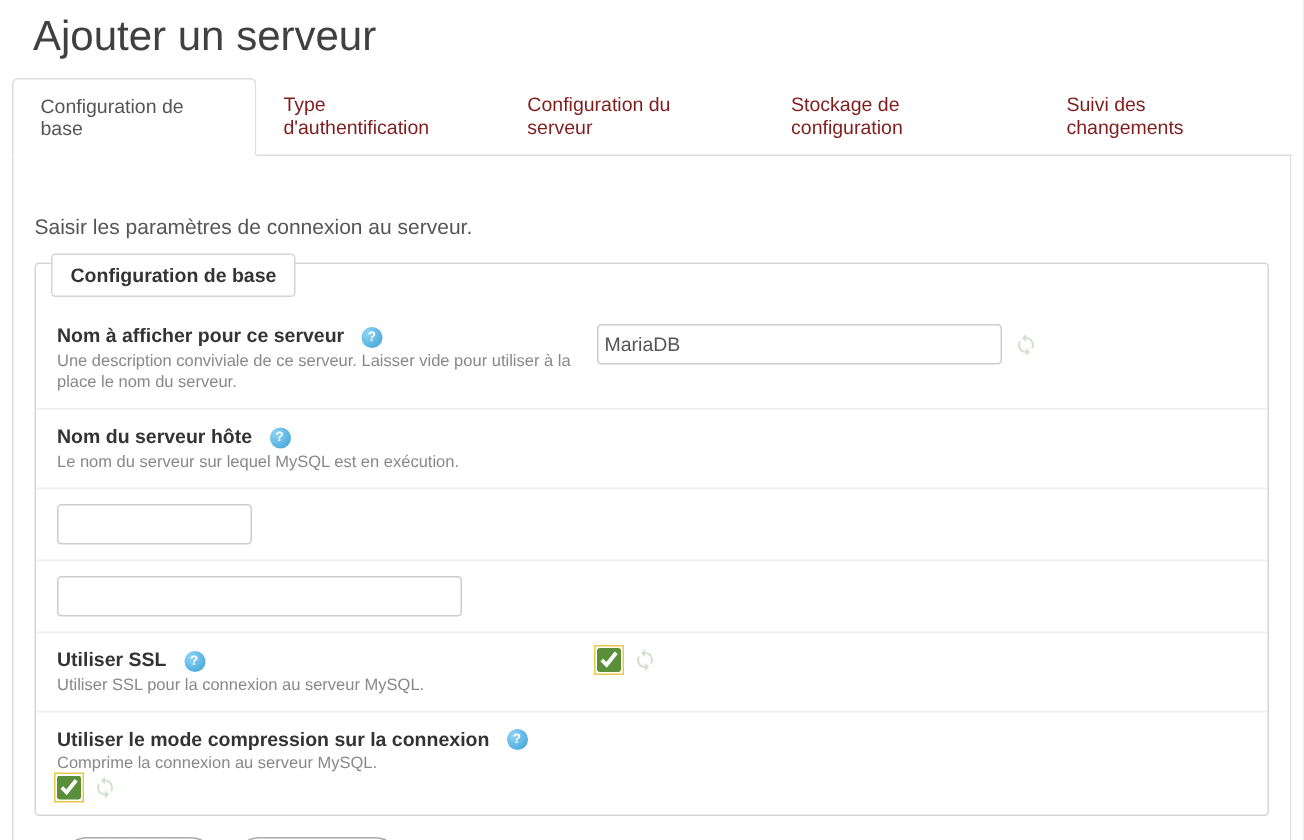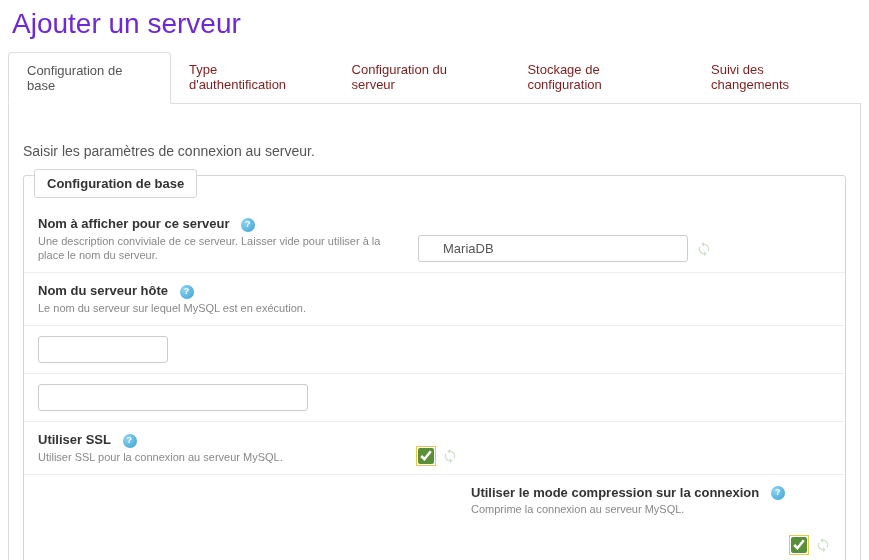--- a/index.html
+++ b/index.html
@@ -1,33 +1,33 @@
 <!DOCTYPE html>
 <html><head>
   <meta charset="utf-8">
   <style>
     * { box-sizing: border-box; margin: 0; padding: 0; }
     body { font-family: Arial, Helvetica, sans-serif; font-size: 13px; color: #333; background: #fff; width: 869px; }
-    .page-title { font-size: 28px; font-weight: normal; color: #6d28d9; padding: 8px 10px 12px 12px; }
+    .page-title { font-size: 28px; font-weight: normal; color: #404040; padding: 8px 10px 12px 22px; }
     .tabs { display: flex; border-bottom: 1px solid #ddd; margin: 0 8px; }
     .tab { padding: 10px 18px; color: #7f1d1d; cursor: pointer; font-size: 13px; }
     .tab.active { color: #555; border: 1px solid #ddd; border-bottom: 1px solid #fff; border-top-left-radius: 4px; border-top-right-radius: 4px; margin-bottom: -1px; background: #fff; }
     .panel { border: 1px solid #ddd; border-top: none; margin: 0 8px 12px 8px; padding: 12px 14px 16px 14px; border-bottom-left-radius: 4px; border-bottom-right-radius: 4px; }
     .intro { color: #555; margin-bottom: 16px; font-size: 14px; margin-top: 27px; }
     .fieldset { border: 1px solid #d5d5d5; border-radius: 3px; padding: 0; margin-bottom: 4px; }
     .legend { display: inline-block; background: #fff; border: 1px solid #d5d5d5; border-radius: 3px; padding: 6px 12px; margin: -12px 0 8px 10px; font-weight: bold; font-size: 13px; color: #333; }
-    .field-row { display: flex; border-bottom: 1px solid #eee; padding: 10px 14px; align-items: flex-end; gap: 20px; }
+    .field-row { display: flex; border-bottom: 1px solid #eee; padding: 10px 14px; align-items: flex-start; }
     .field-row:last-child { border-bottom: none; flex-direction: column; }
     .field-label-col { width: 360px; flex-shrink: 0; padding-right: 10px; }
     .field-label { font-weight: bold; color: #333; font-size: 13px; display: inline; }
     .help-icon { display: inline-block; width: 14px; height: 14px; background: radial-gradient(circle at 30% 30%, #8fd4f5, #3a9fd4); border-radius: 50%; vertical-align: middle; margin-left: 8px; position: relative; cursor: help; }
     .help-icon::after { content: "?"; color: #fff; font-size: 9px; font-weight: bold; position: absolute; left: 4px; top: 1px; }
     .field-desc { color: #888; font-size: 11px; margin-top: 2px; line-height: 1.3; }
     .field-input-col { flex: 1; display: flex; align-items: center; gap: 8px; }
-    input[type="text"] { width: 270px; padding: 5px 24px; border: 1px solid #ccc; border-radius: 3px; font-size: 13px; color: #555; }
+    input[type="text"] { width: 270px; padding: 5px 4px; border: 1px solid #ccc; border-radius: 3px; font-size: 13px; color: #555; }
     .refresh-icon { width: 16px; height: 16px; opacity: 0.25; cursor: pointer; }
     .refresh-icon svg { width: 16px; height: 16px; }
     input[type="checkbox"] { width: 16px; height: 16px; cursor: pointer; accent-color: #5a8f3a; outline: 1px solid #e8c84a; outline-offset: 1px; }
     .buttons { padding: 10px 18px 4px 18px; display: flex; gap: 12px; }
     .btn { padding: 8px 18px; border-radius: 18px; border: 1px solid #aaa; background: linear-gradient(#fff, #f0f0f0); cursor: pointer; font-size: 14px; color: #333; }
     .btn.primary { font-weight: bold; }
   </style>
 </head>
 <body>
 

